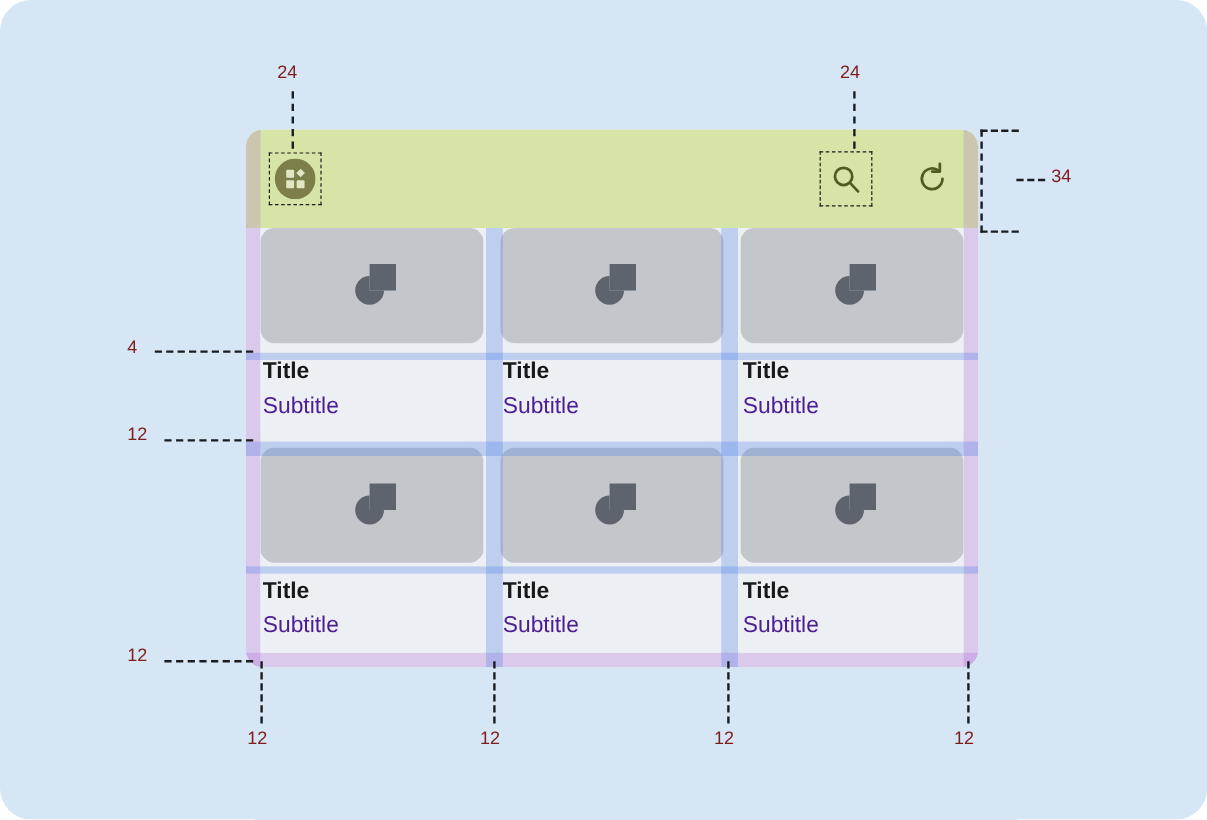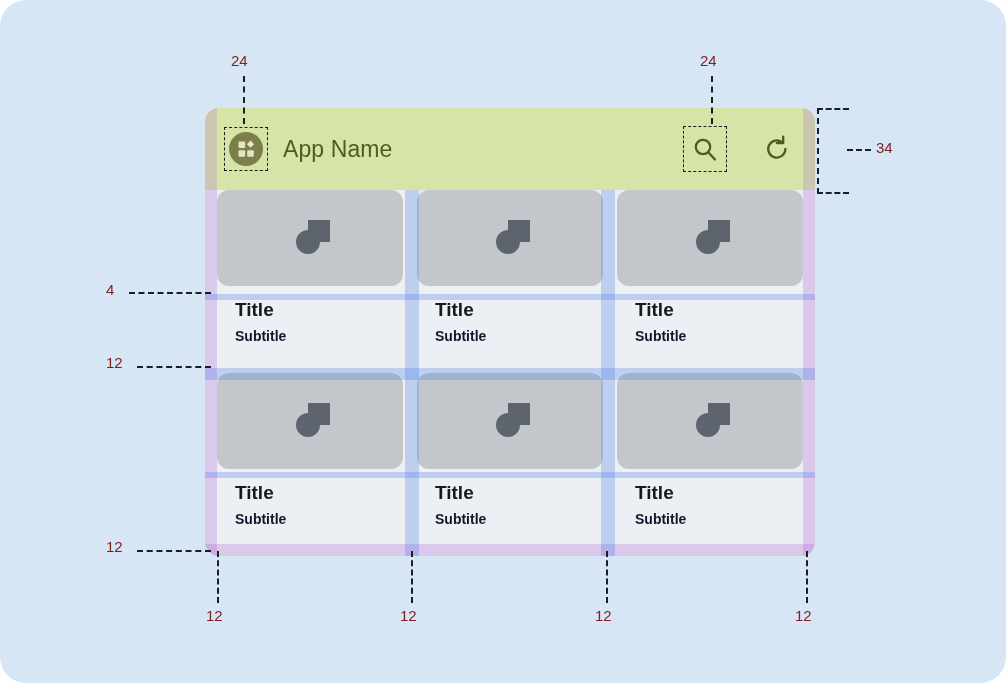--- a/index.html
+++ b/index.html
@@ -145,32 +145,32 @@
   .thumb {
     height: 96px;
     background: #c3c7cc;
     border-radius: 12px;
     display: flex;
     align-items: center;
     justify-content: center;
     flex: 0 0 auto;
   }
   .card-text {
-    padding: 14px 0 0 18px;
+    padding: 14px 0 0 2px;
   }
   .card-title {
     font-size: 19px;
     font-weight: 700;
     color: #17181a;
     line-height: 1.05;
   }
   .card-subtitle {
-    font-size: 14px;
-    font-weight: 700;
-    color: #0f172a;
+    font-size: 19px;
+    font-weight: 400;
+    color: #4c1d95;
     line-height: 1.05;
     margin-top: 9px;
   }
 
   
   .ann-label {
     position: absolute;
     font-size: 15px;
     color: #7f1d1d;
     white-space: nowrap;
@@ -301,21 +301,20 @@
         <div class="app-icon-wrap">
           <svg class="app-icon" viewBox="0 0 34 34">
             <circle cx="17" cy="17" r="17" fill="#7d7f4a"></circle>
             <rect x="9.5" y="9.5" width="6.6" height="6.6" rx="1" fill="#e3e6c4"></rect>
             <rect x="9.5" y="18.2" width="6.6" height="6.6" rx="1" fill="#e3e6c4"></rect>
             <rect x="18.2" y="18.2" width="6.6" height="6.6" rx="1" fill="#e3e6c4"></rect>
             <path d="M21.5 8.6 l3.6 3.6 -3.6 3.6 -3.6 -3.6 z" fill="#e3e6c4"></path>
           </svg>
         </div>
 
-        <div id="app-name">App Name</div>
 
         <div class="appbar-spacer"></div>
 
         <div class="bar-action boxed">
           <svg width="28" height="28" viewBox="0 0 28 28">
             <circle cx="12" cy="12" r="7.2" fill="none" stroke="#4f5c1e" stroke-width="2.3"></circle>
             <line x1="17.2" y1="17.2" x2="24" y2="24.5" stroke="#4f5c1e" stroke-width="2.3" stroke-linecap="round"></line>
           </svg>
         </div>
 

